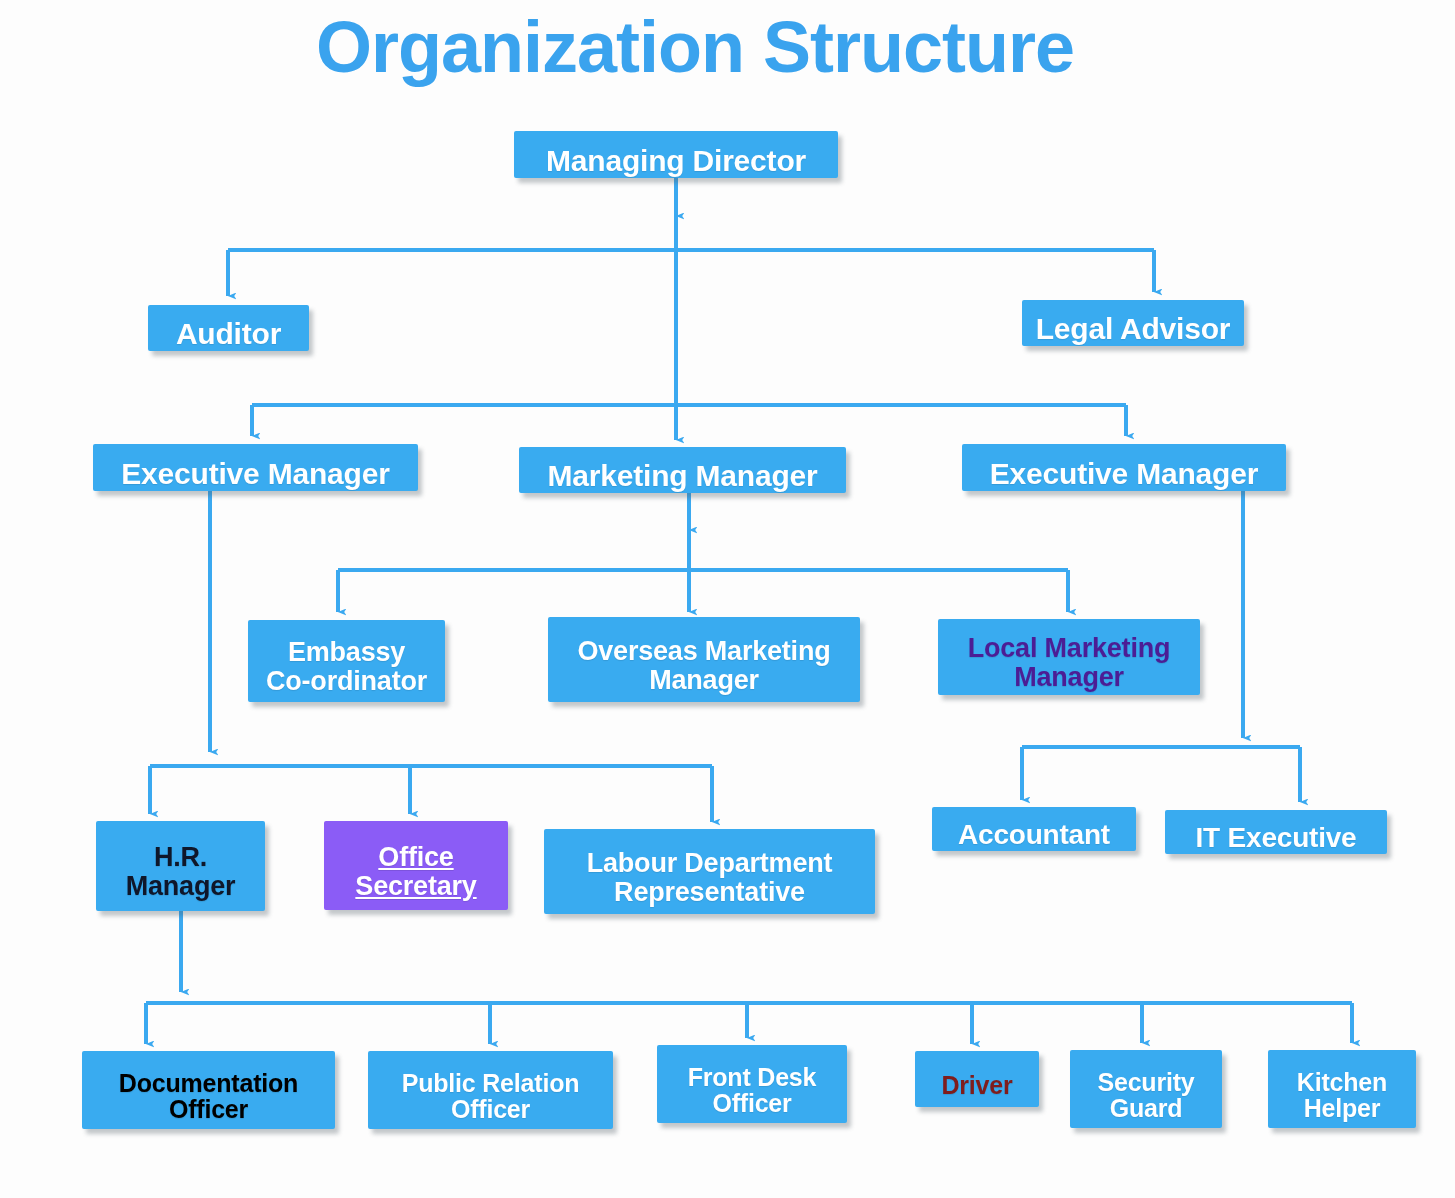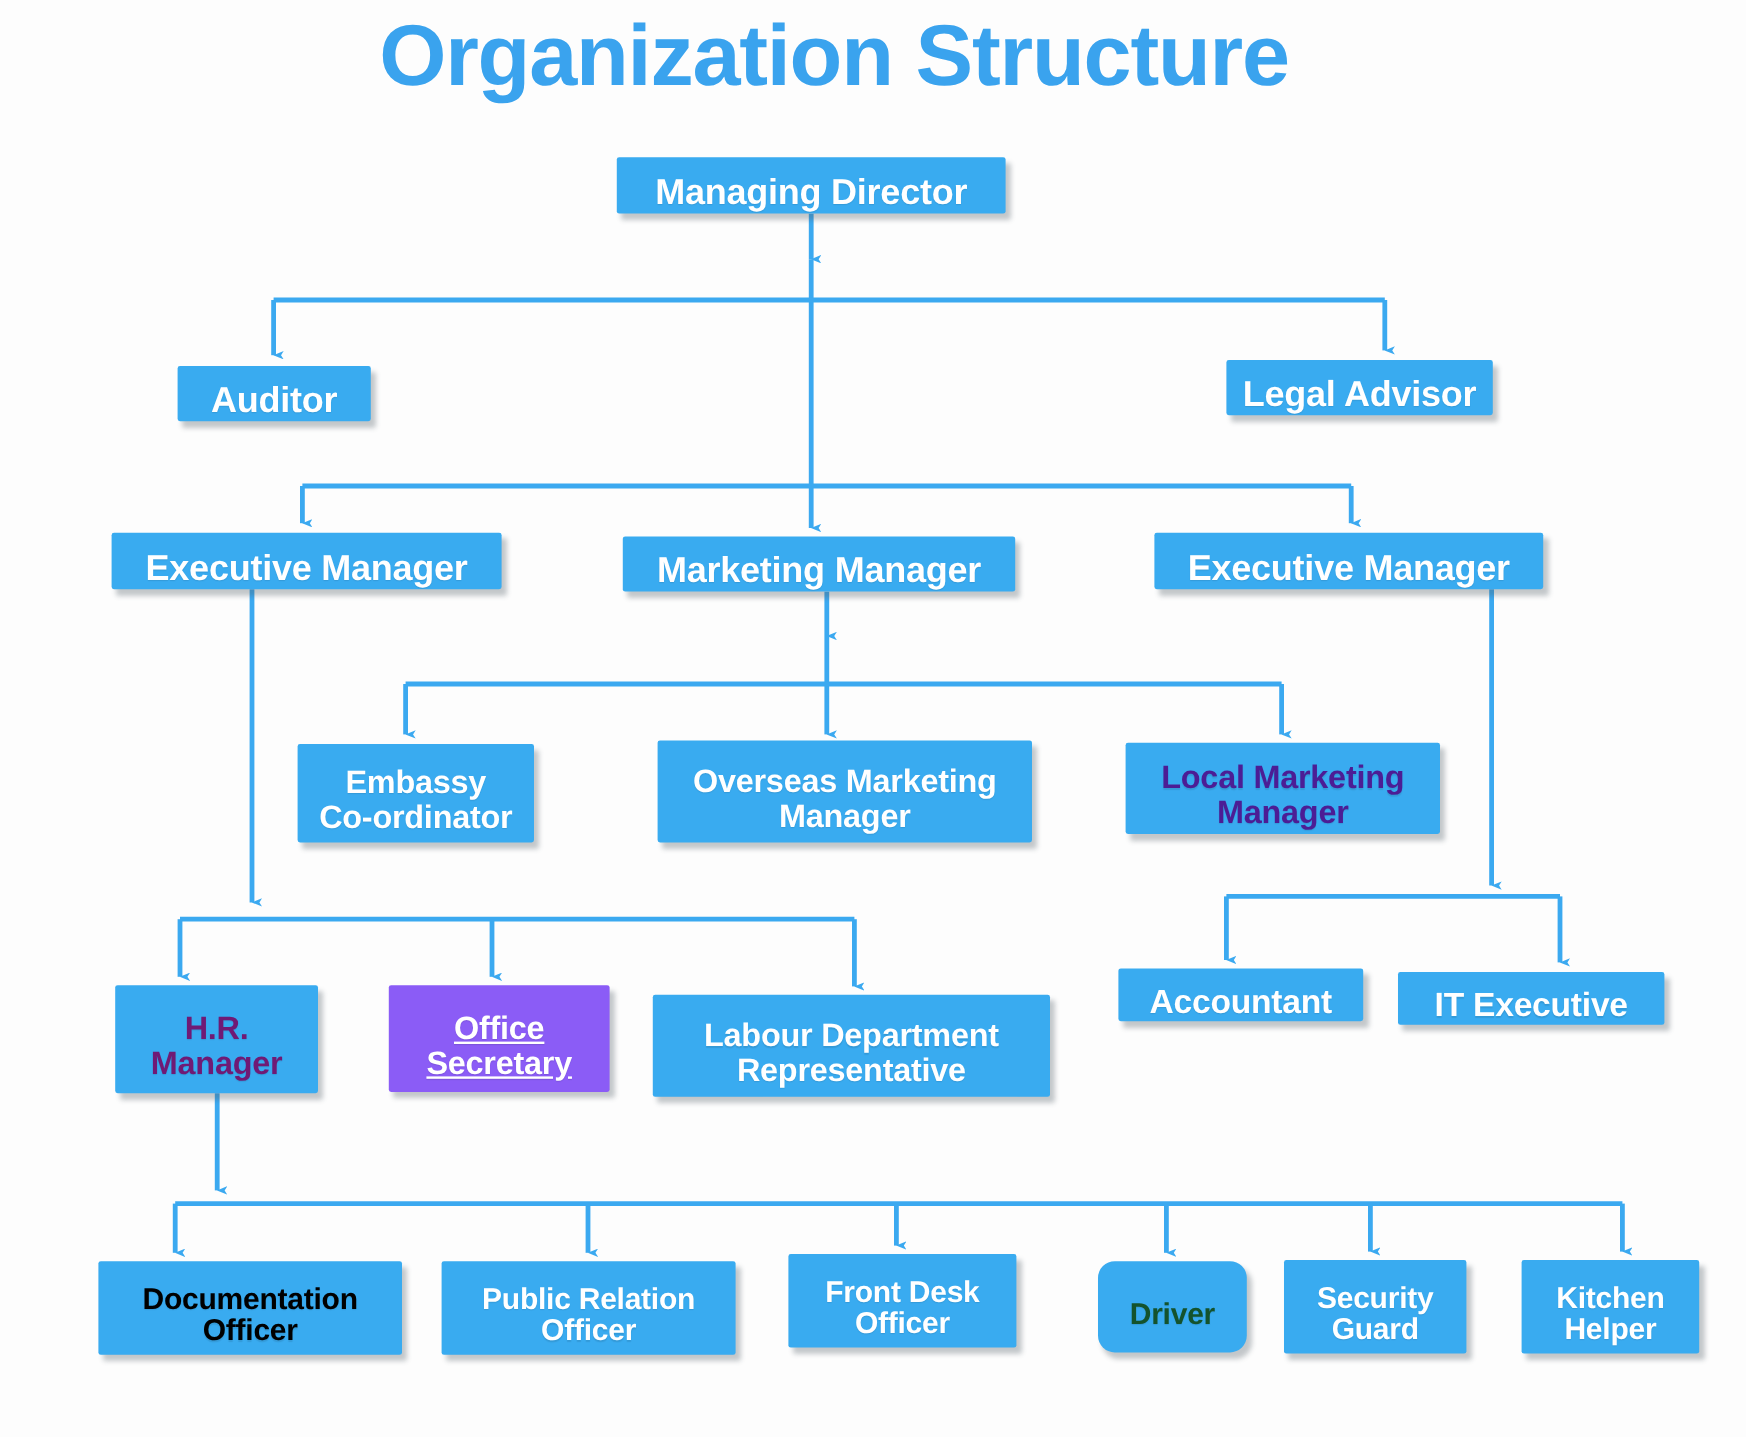--- a/index.html
+++ b/index.html
@@ -137,21 +137,21 @@
       </div>
       <div class="node" style="left: 248px; top: 620px; width: 197px; height: 82px; font-size: 27px; background: rgb(57, 171, 240); color: rgb(255, 255, 255);">
         <span>Embassy<br>Co-ordinator</span>
       </div>
       <div class="node" style="left: 548px; top: 617px; width: 312px; height: 85px; font-size: 27px; background: rgb(57, 171, 240); color: rgb(255, 255, 255);">
         <span>Overseas Marketing<br>Manager</span>
       </div>
       <div class="node" style="left: 938px; top: 619px; width: 262px; height: 76px; font-size: 27px; background: rgb(57, 171, 240); color: #4c1d95;">
         <span>Local Marketing<br>Manager</span>
       </div>
-      <div class="node" style="left: 96px; top: 821px; width: 169px; height: 90px; font-size: 27px; background: rgb(57, 171, 240); color: #701a75;">
+      <div class="node" style="left: 96px; top: 821px; width: 169px; height: 90px; font-size: 27px; background: rgb(57, 171, 240); color: #0f172a;">
         <span>H.R.<br>Manager</span>
       </div>
       <div class="node" style="left: 324px; top: 821px; width: 184px; height: 89px; font-size: 27px; background: #8b5cf6; color: rgb(255, 255, 255); text-decoration: underline;">
         <span>Office<br>Secretary</span>
       </div>
       <div class="node" style="left: 544px; top: 829px; width: 331px; height: 85px; font-size: 27px; background: rgb(57, 171, 240); color: rgb(255, 255, 255);">
         <span>Labour Department<br>Representative</span>
       </div>
       <div class="node" style="left: 932px; top: 807px; width: 204px; height: 44px; font-size: 28px; background: rgb(57, 171, 240); color: rgb(255, 255, 255);">
         <span>Accountant</span>
@@ -161,21 +161,21 @@
       </div>
       <div class="node" style="left: 82px; top: 1051px; width: 253px; height: 78px; font-size: 25px; background: rgb(57, 171, 240); color: #000000;">
         <span>Documentation<br>Officer</span>
       </div>
       <div class="node" style="left: 368px; top: 1051px; width: 245px; height: 78px; font-size: 25px; background: rgb(57, 171, 240); color: rgb(255, 255, 255);">
         <span>Public Relation<br>Officer</span>
       </div>
       <div class="node" style="left: 657px; top: 1045px; width: 190px; height: 78px; font-size: 25px; background: rgb(57, 171, 240); color: rgb(255, 255, 255);">
         <span>Front Desk<br>Officer</span>
       </div>
-      <div class="node" style="left: 915px; top: 1051px; width: 124px; height: 76px; font-size: 25px; background: rgb(57, 171, 240); color: #14532d; border-radius: 14px;">
+      <div class="node" style="left: 915px; top: 1051px; width: 124px; height: 56px; font-size: 25px; background: rgb(57, 171, 240); color: #7f1d1d;">
         <span>Driver</span>
       </div>
       <div class="node" style="left: 1070px; top: 1050px; width: 152px; height: 78px; font-size: 25px; background: rgb(57, 171, 240); color: rgb(255, 255, 255);">
         <span>Security<br>Guard</span>
       </div>
       <div class="node" style="left: 1268px; top: 1050px; width: 148px; height: 78px; font-size: 25px; background: rgb(57, 171, 240); color: rgb(255, 255, 255);">
         <span>Kitchen<br>Helper</span>
       </div>
     </div>
 </div>

